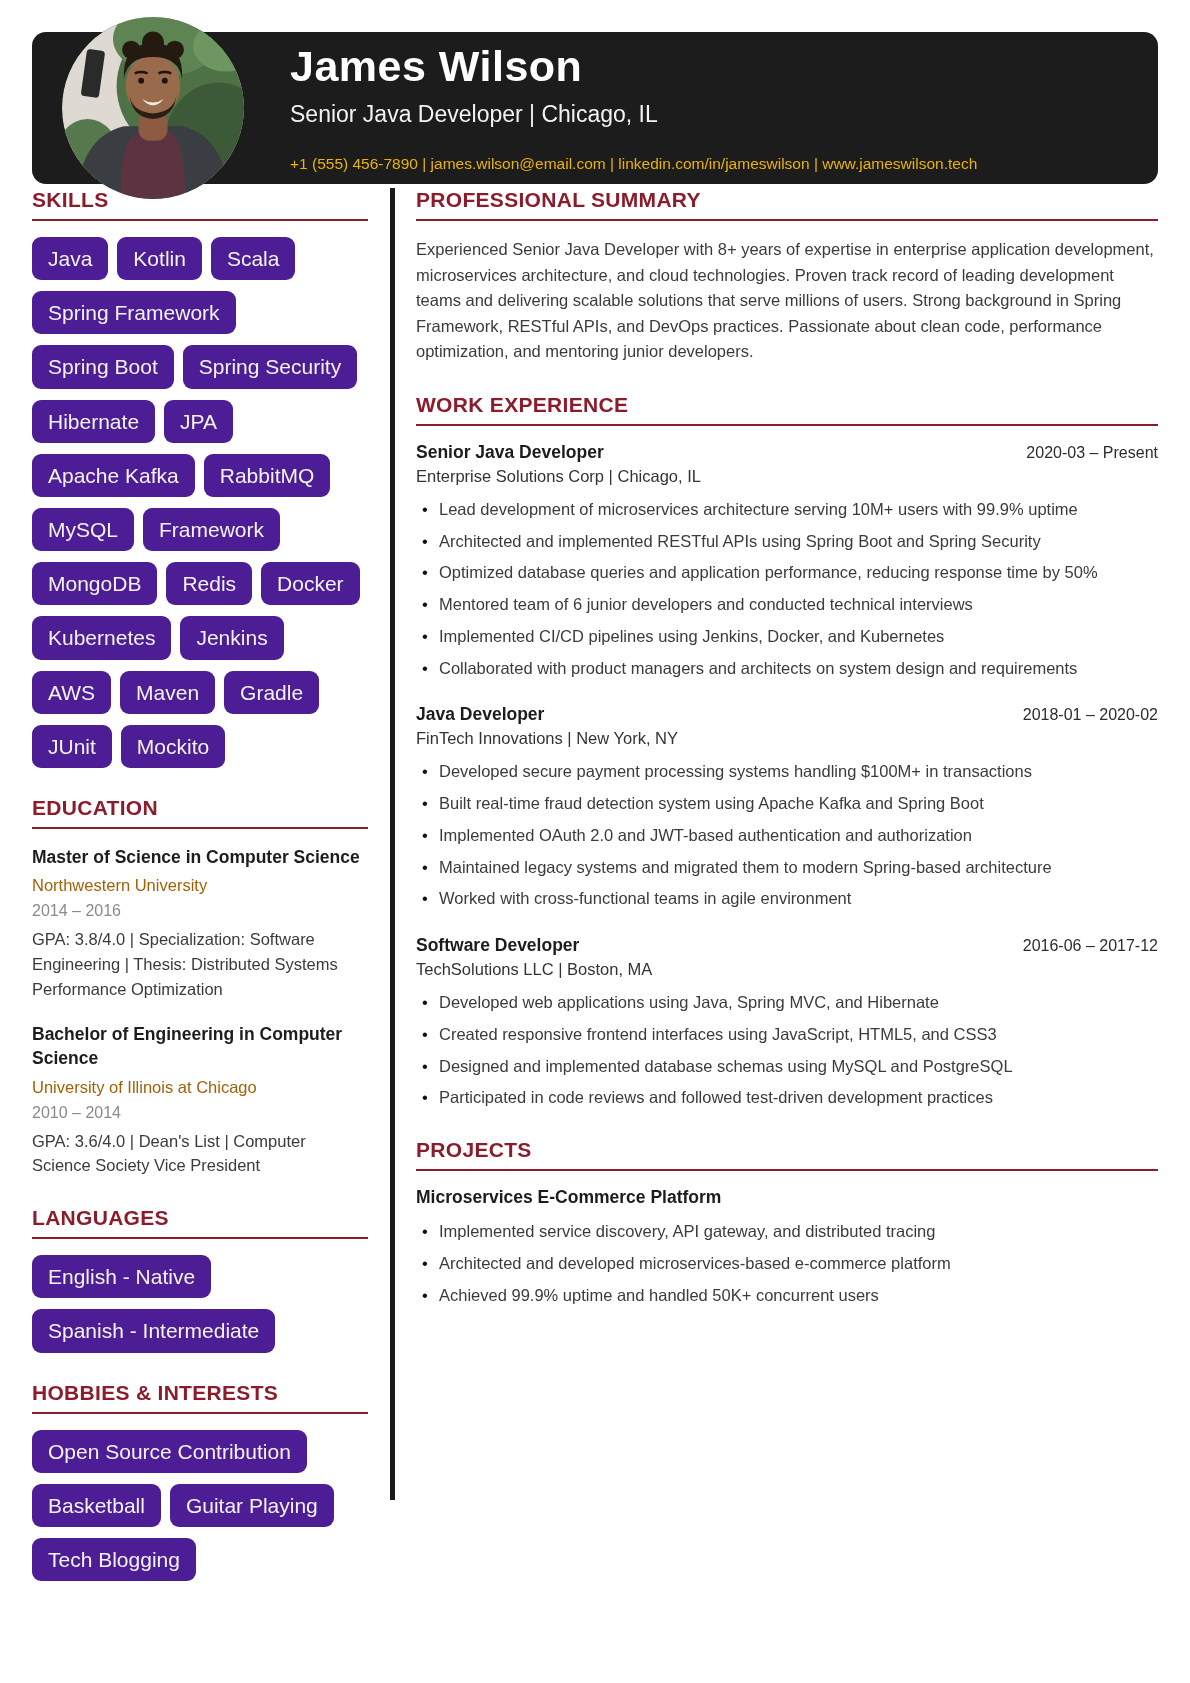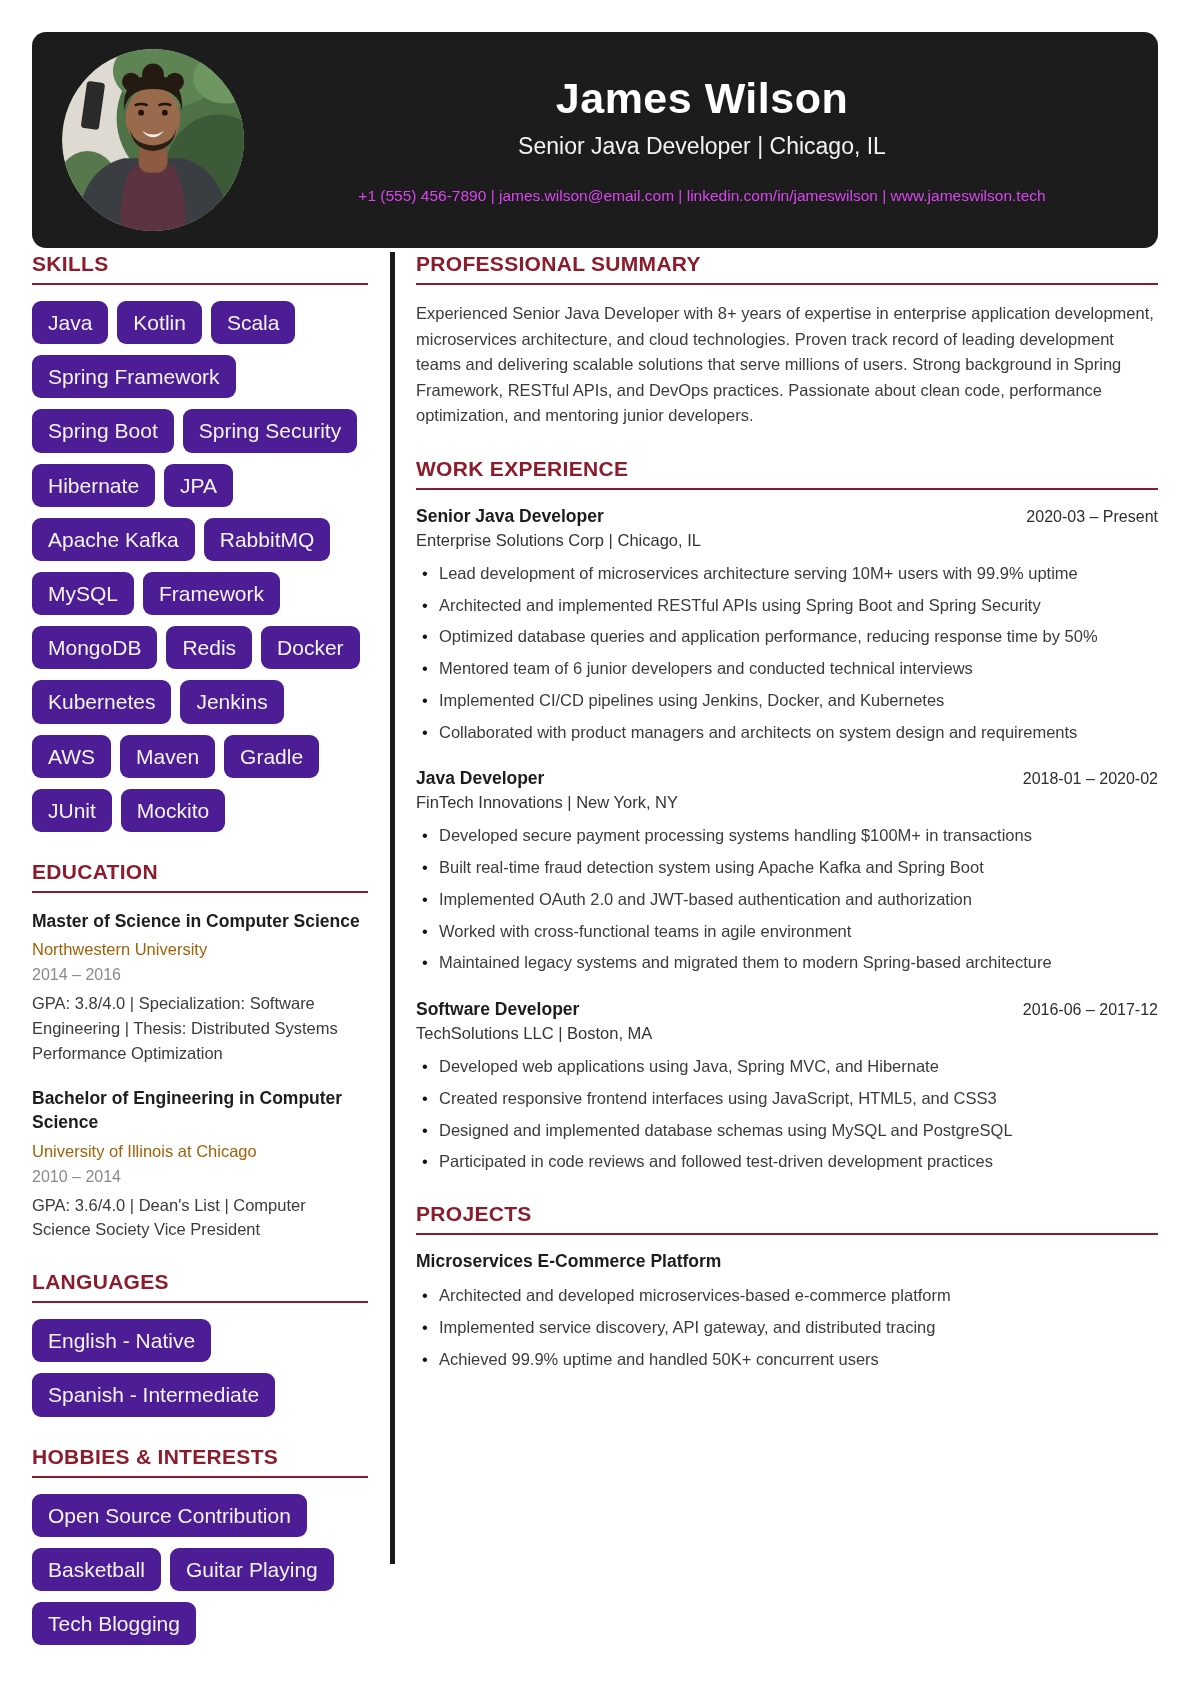--- a/index.html
+++ b/index.html
@@ -8,28 +8,27 @@
     width: 1190px;
     height: 1683px;
     font-family: "Liberation Sans", "DejaVu Sans", sans-serif;
     color: #2b2b2b;
     position: relative;
   }
 
   
   .header {
     margin: 32px 32px 0 32px;
-    height: 216px;
+    height: 152px;
     background: #1c1c1c;
     border-radius: 14px;
     display: flex;
     align-items: center;
     padding: 0 44px 0 30px;
     gap: 46px;
-    text-align: center;
   }
   .avatar {
     width: 182px;
     height: 182px;
     border-radius: 50%;
     overflow: hidden;
     flex: 0 0 182px;
     background: #44603f;
   }
   .avatar svg { display: block; width: 100%; height: 100%; }
@@ -41,21 +40,21 @@
     letter-spacing: 0.5px;
     line-height: 1.1;
   }
   .title-line {
     color: #f2f2f2;
     font-size: 23px;
     font-weight: 400;
     margin-top: 10px;
   }
   .contact-line {
-    color: #d946ef;
+    color: #eab308;
     font-size: 15.5px;
     font-weight: 400;
     margin-top: 27px;
   }
 
   
   .columns {
     display: grid;
     grid-template-columns: 336px 1fr;
     column-gap: 22px;
@@ -276,22 +275,22 @@
       <div class="job">
         <div class="job-head">
           <span class="job-title">Java Developer</span>
           <span class="job-date">2018-01 – 2020-02</span>
         </div>
         <div class="job-company">FinTech Innovations | New York, NY</div>
         <ul class="bullets">
           <li>Developed secure payment processing systems handling $100M+ in transactions</li>
           <li>Built real-time fraud detection system using Apache Kafka and Spring Boot</li>
           <li>Implemented OAuth 2.0 and JWT-based authentication and authorization</li>
+          <li>Maintained legacy systems and migrated them to modern Spring-based architecture</li>
           <li>Worked with cross-functional teams in agile environment</li>
-          <li>Maintained legacy systems and migrated them to modern Spring-based architecture</li>
         </ul>
       </div>
 
       <div class="job">
         <div class="job-head">
           <span class="job-title">Software Developer</span>
           <span class="job-date">2016-06 – 2017-12</span>
         </div>
         <div class="job-company">TechSolutions LLC | Boston, MA</div>
         <ul class="bullets">
@@ -301,21 +300,21 @@
           <li>Participated in code reviews and followed test-driven development practices</li>
         </ul>
       </div>
     </div>
 
     <div class="sec">
       <div class="sec-h">PROJECTS</div>
       <div class="project">
         <div class="project-name">Microservices E-Commerce Platform</div>
         <ul class="bullets">
+          <li>Implemented service discovery, API gateway, and distributed tracing</li>
           <li>Architected and developed microservices-based e-commerce platform</li>
-          <li>Implemented service discovery, API gateway, and distributed tracing</li>
           <li>Achieved 99.9% uptime and handled 50K+ concurrent users</li>
         </ul>
       </div>
     </div>
 
   </div>
 </div>
 
 </body></html>

